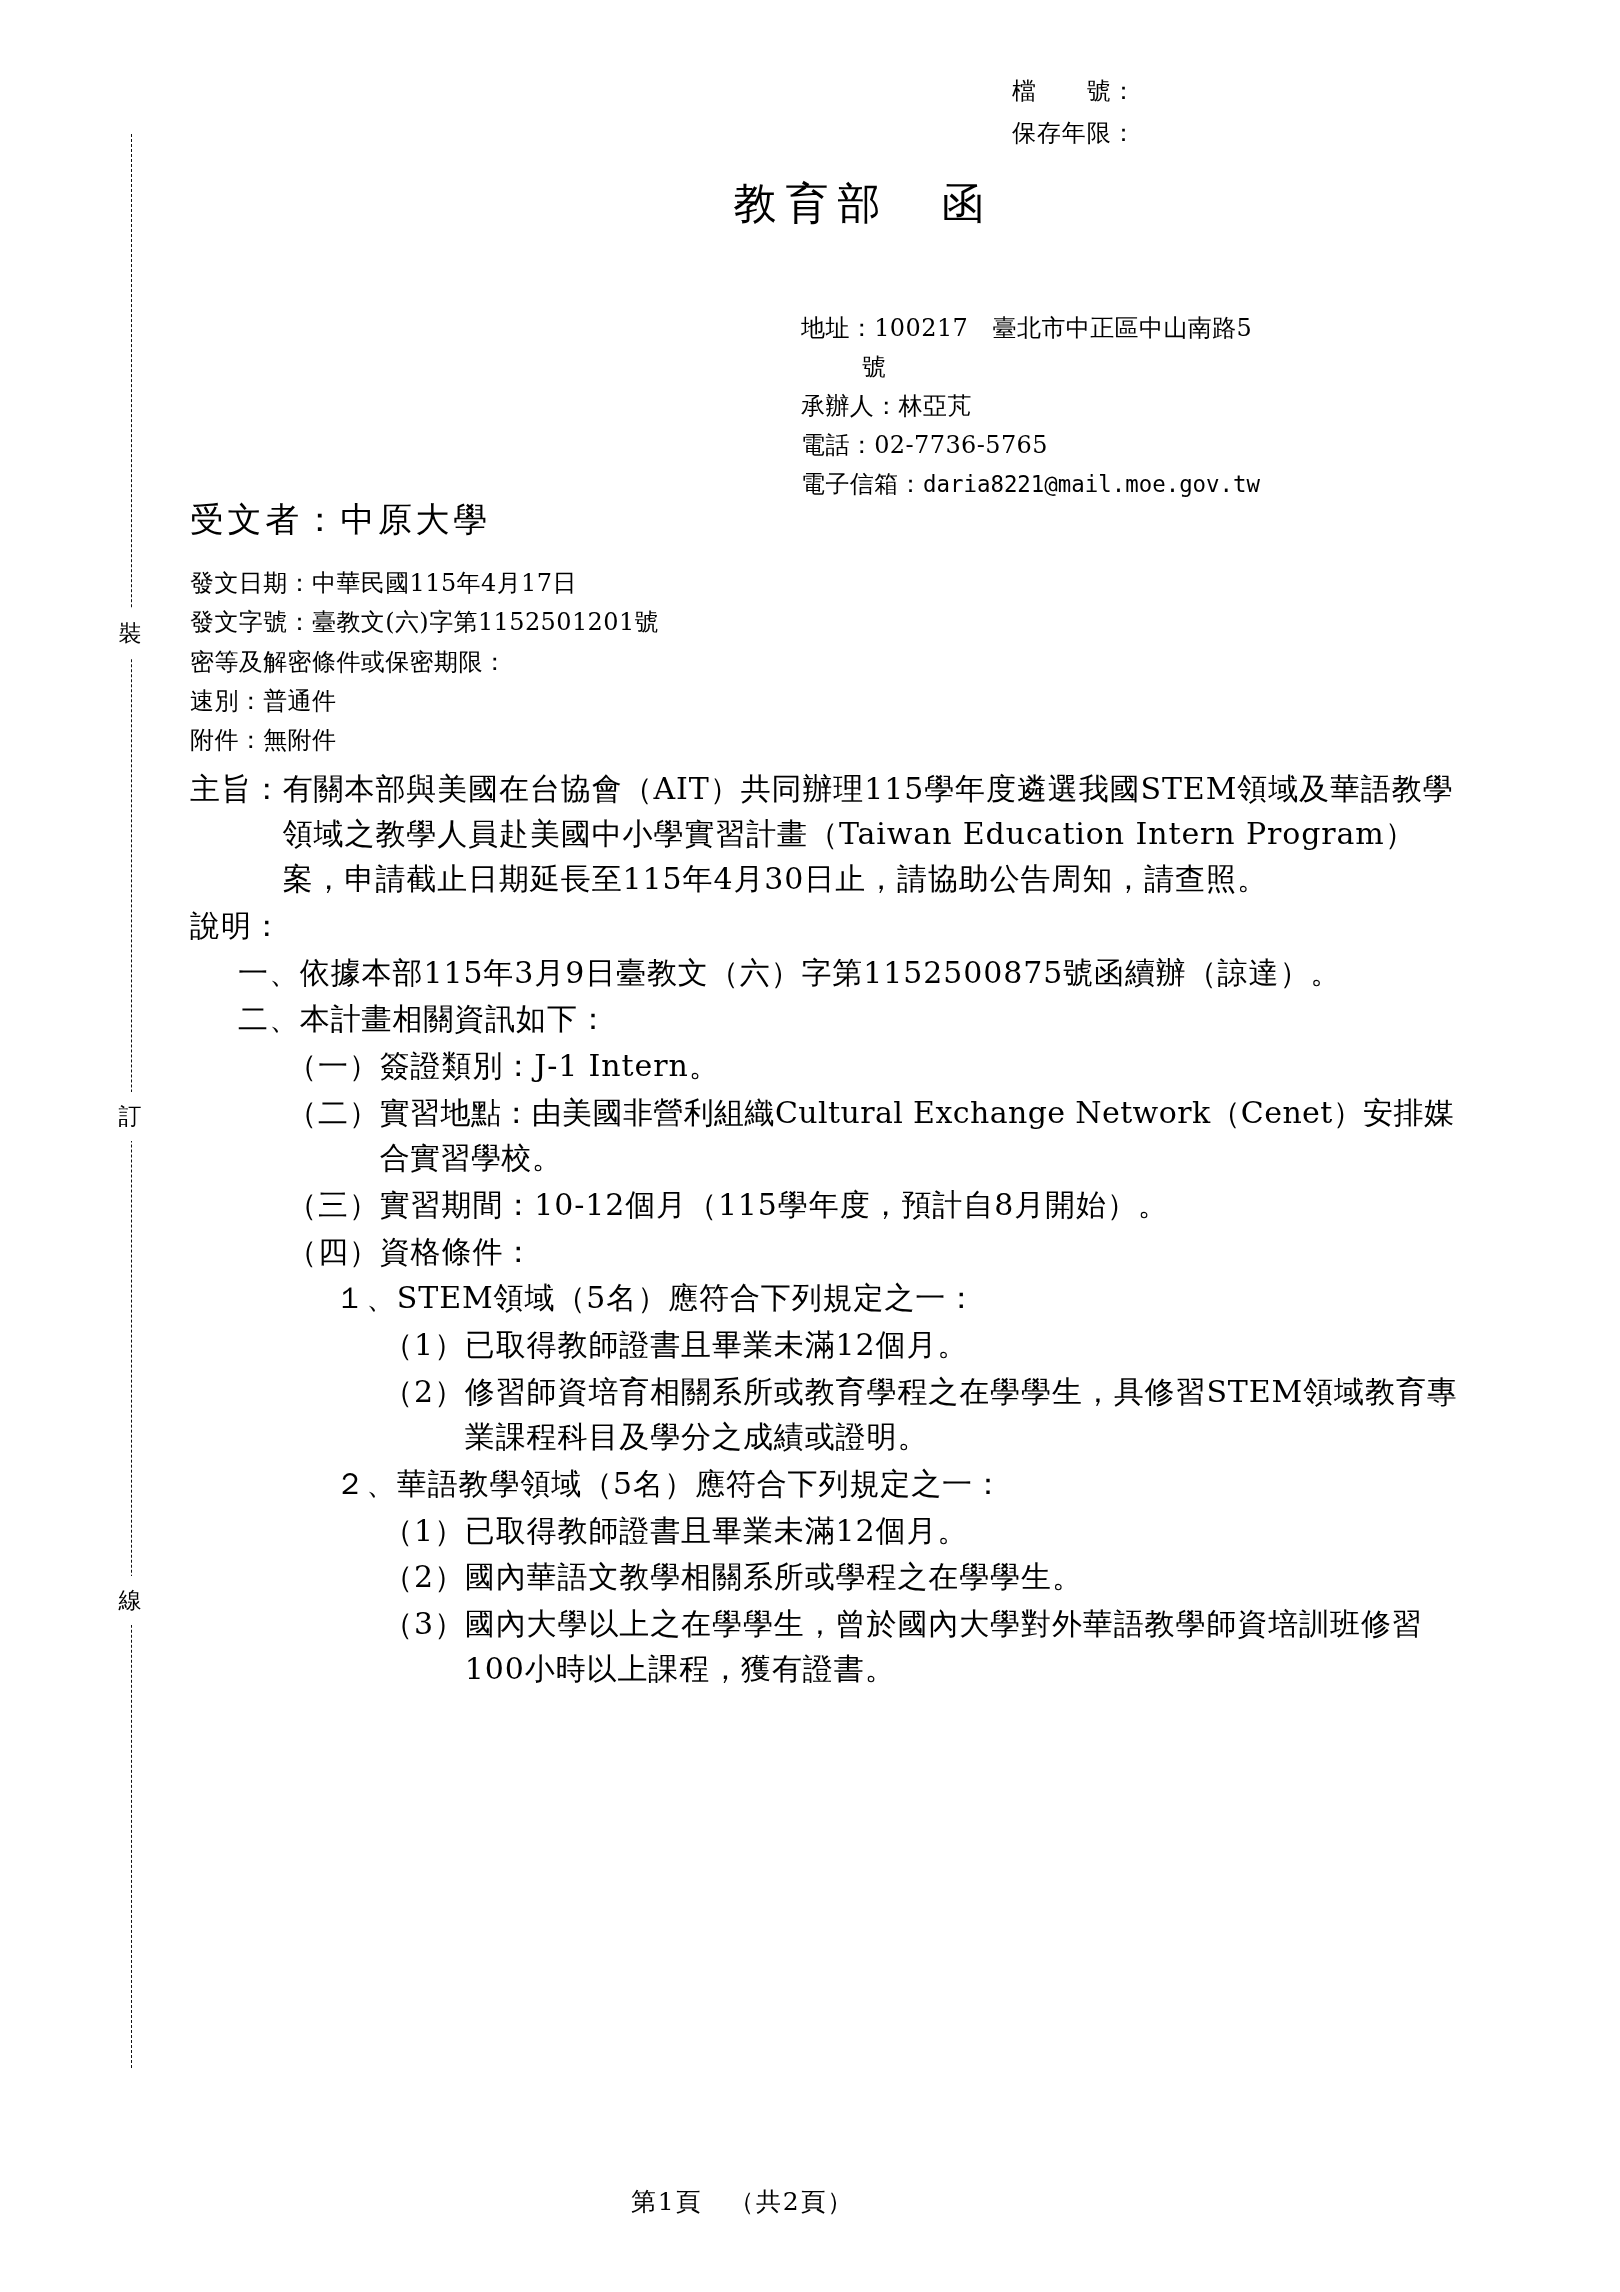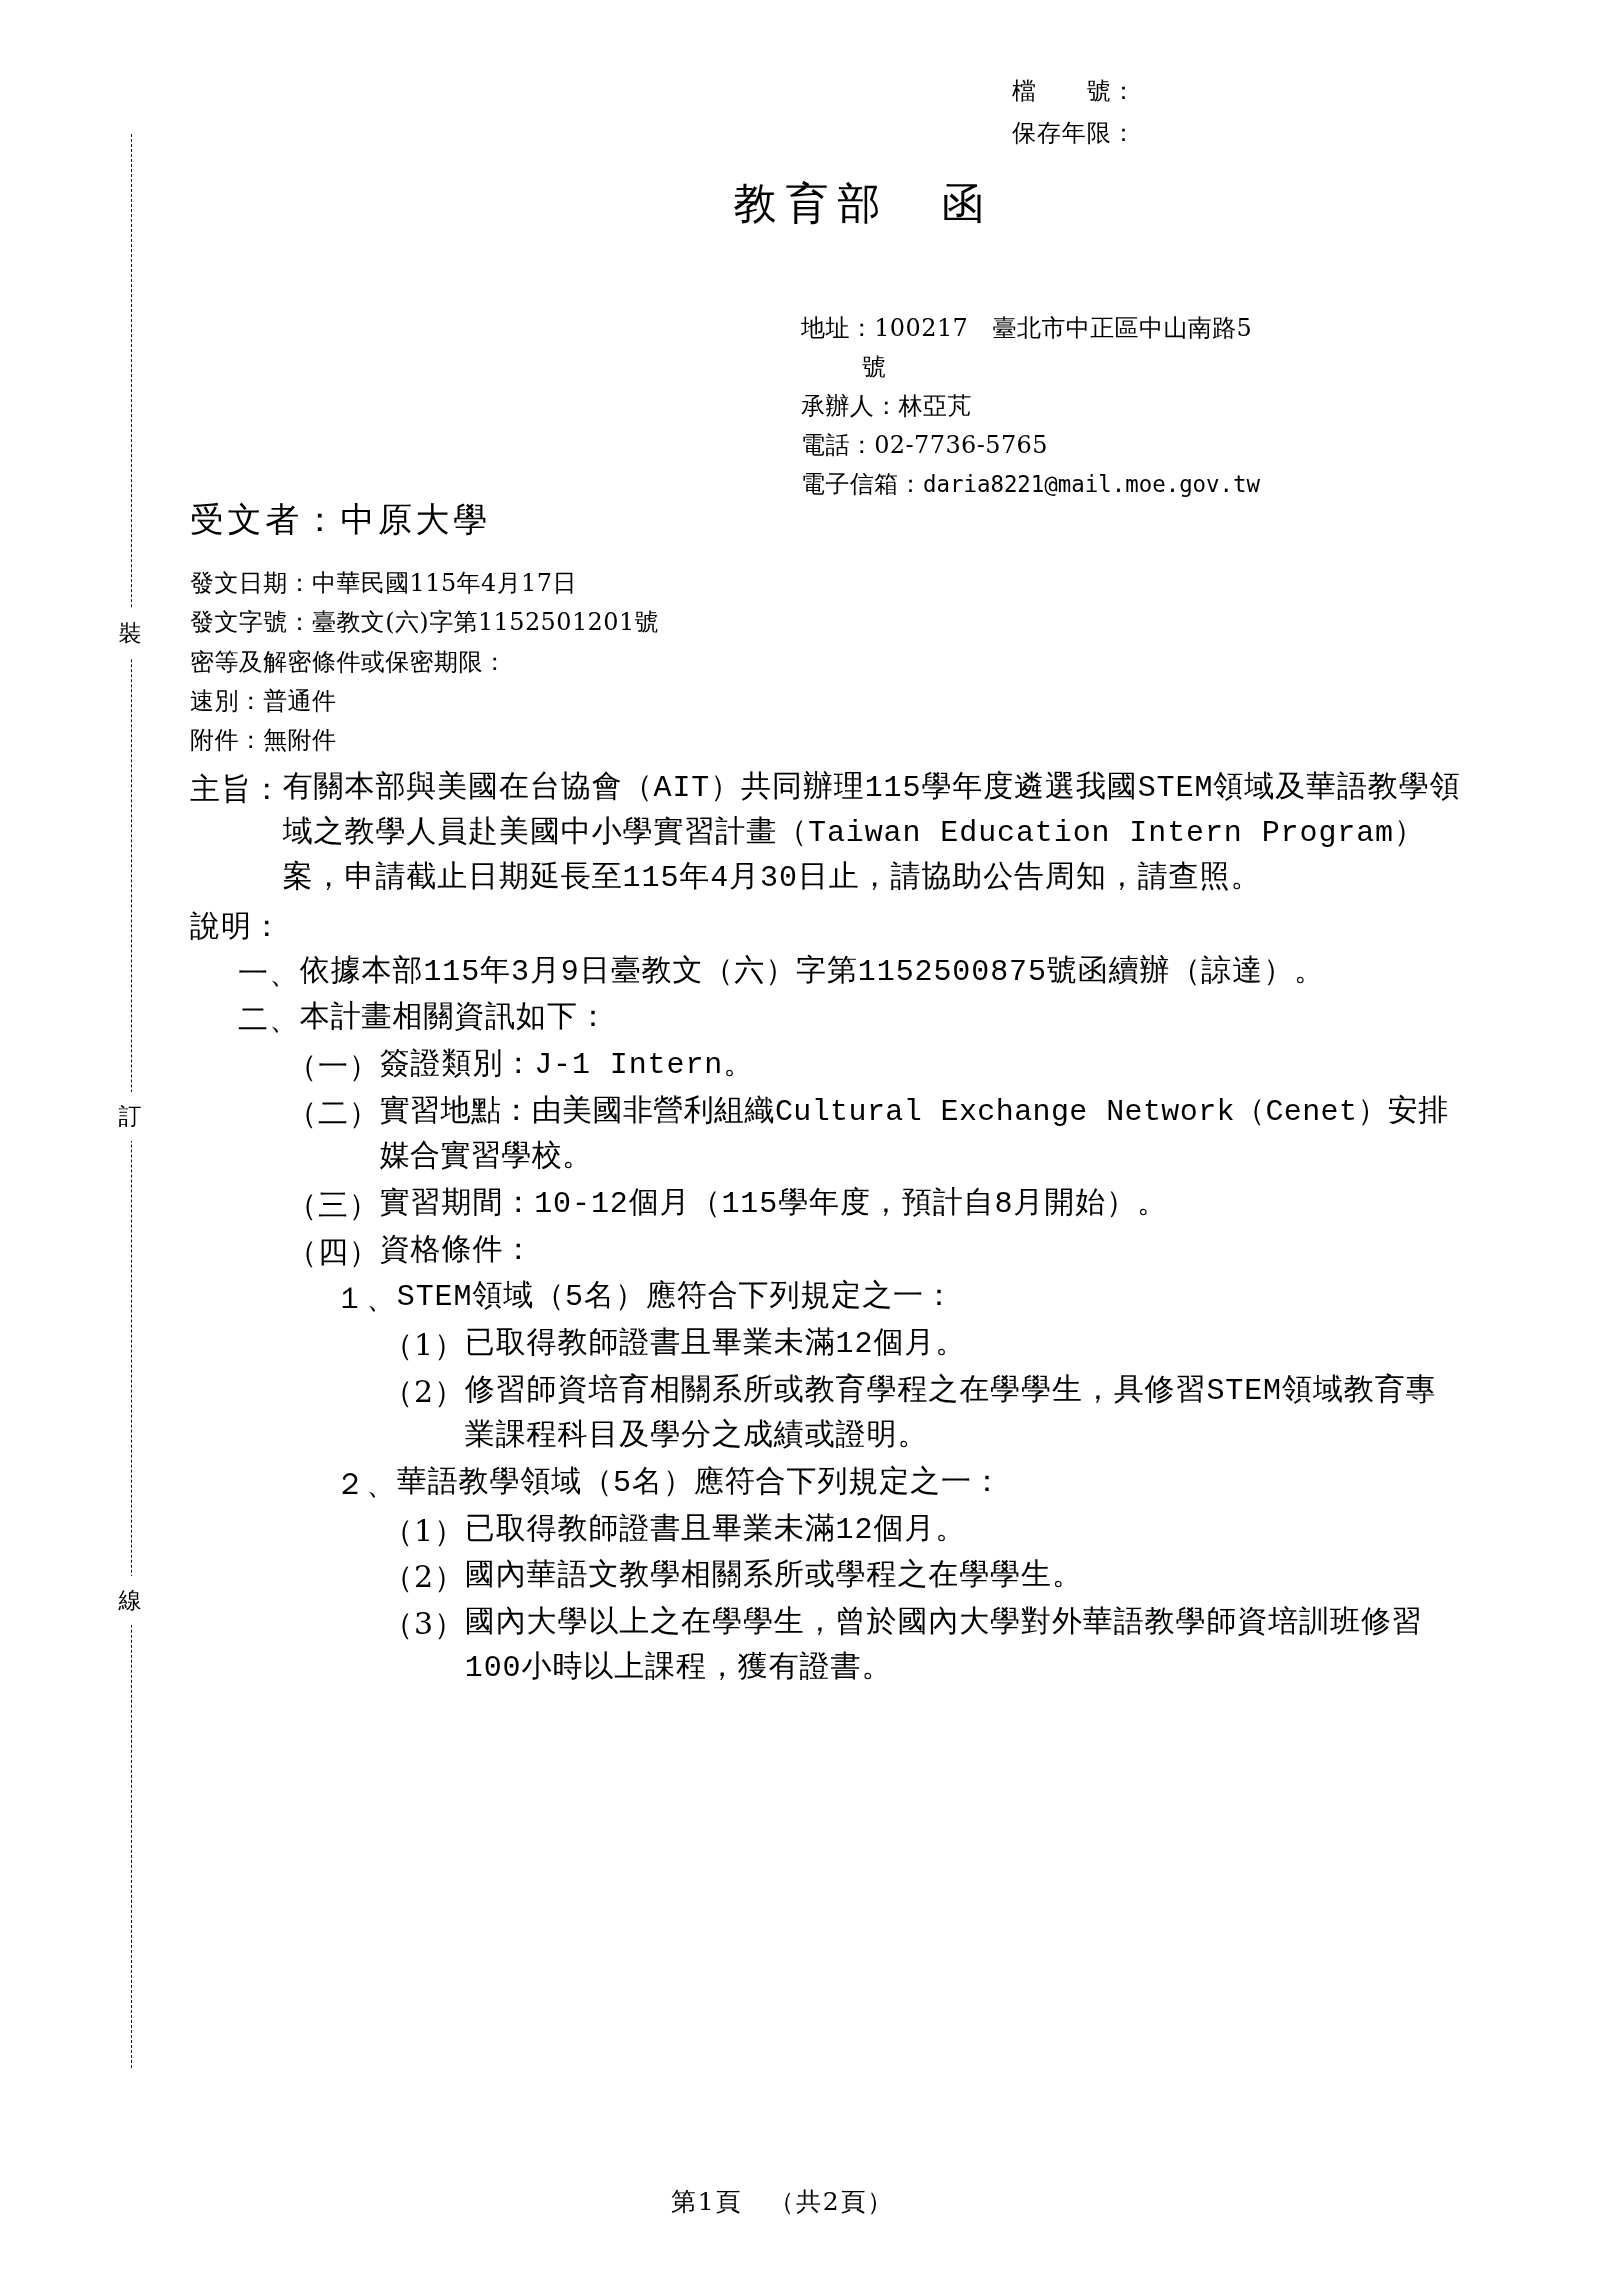--- a/index.html
+++ b/index.html
@@ -117,39 +117,38 @@
     position: absolute;
     left: 190px;
     top: 766px;
     width: 1272px;
     font-size: 30px;
     line-height: 1.5;
     letter-spacing: 0.9px;
   }
   .blk { display: flex; align-items: flex-start; margin-bottom: 1.8px; }
   .blk-label { flex: 0 0 auto; white-space: pre; }
-  .blk-text { flex: 1 1 auto; font-family: Liberation Mono, monospace; }
+  .blk-text { flex: 1 1 auto; }
 
   .lvl1 { margin-left: 48px; }
   .lvl2 { margin-left: 97px; }
   .lvl3 { margin-left: 145px; }
   .lvl4 { margin-left: 193px; }
 
   .tight { letter-spacing: 0.4px; }
 
   
   .footer {
     position: absolute;
     left: 0;
     top: 2185px;
     width: 1485px;
     text-align: center;
     font-size: 25px;
     letter-spacing: 1.8px;
-    margin-left: 40px;
   }
 </style>
 </head>
 <body>
 
 <div class="page">
 
   <div class="top-fields">
     <div>檔　　號：</div>
     <div>保存年限：</div>

